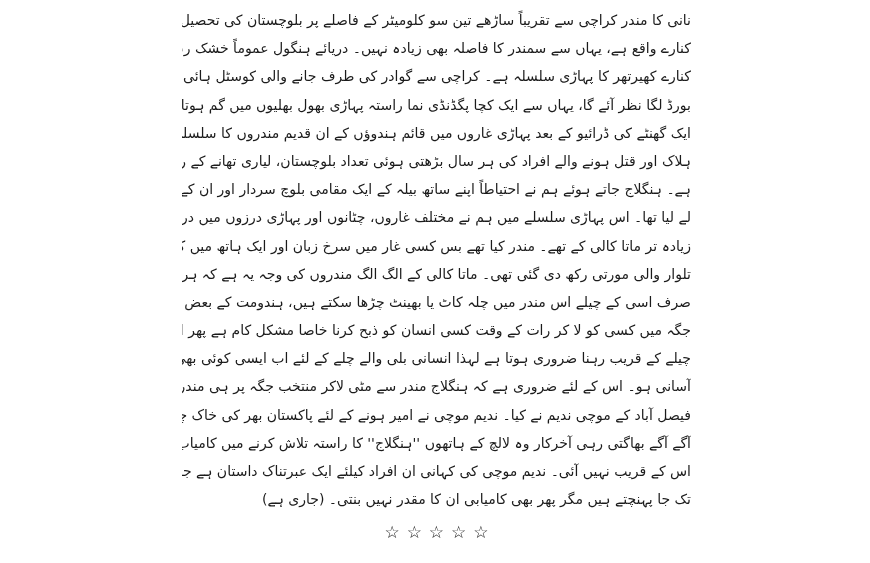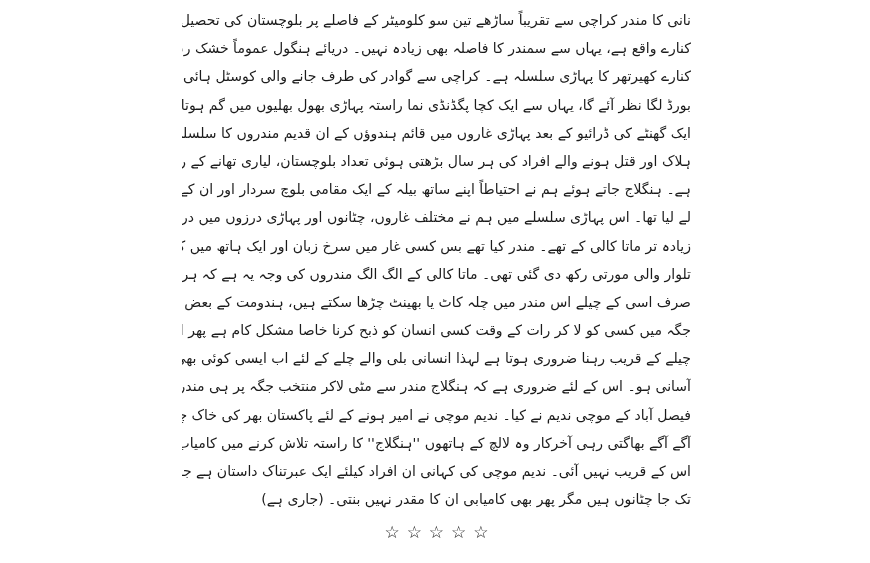--- a/index.html
+++ b/index.html
@@ -69,16 +69,16 @@
     <p class="line">لے لیا تھا۔ اس پہاڑی سلسلے میں ہم نے مختلف غاروں، چٹانوں اور پہاڑی درزوں میں درجن بھر مندر دیکھے جن میں</p>
     <p class="line">زیادہ تر ماتا کالی کے تھے۔ مندر کیا تھے بس کسی غار میں سرخ زبان اور ایک ہاتھ میں کٹا انسانی سر اور دوسرے میں</p>
     <p class="line">تلوار والی مورتی رکھ دی گئی تھی۔ ماتا کالی کے الگ الگ مندروں کی وجہ یہ ہے کہ ہر مندر الگ گرو کی شناخت رکھتا ہے اور</p>
     <p class="line">صرف اسی کے چیلے اس مندر میں چلہ کاٹ یا بھینٹ چڑھا سکتے ہیں، ہندومت کے بعض بھگتوں کا کہنا ہے کہ سنسان</p>
     <p class="line">جگہ میں کسی کو لا کر رات کے وقت کسی انسان کو ذبح کرنا خاصا مشکل کام ہے پھر اس سارے عمل کے دوران گرو کا بھی</p>
     <p class="line">چیلے کے قریب رہنا ضروری ہوتا ہے لہذا انسانی بلی والے چلے کے لئے اب ایسی کوئی بھی جگہ منتخب کر لی جاتی ہے جہاں</p>
     <p class="line">آسانی ہو۔ اس کے لئے ضروری ہے کہ ہنگلاج مندر سے مٹی لاکر منتخب جگہ پر ہی مندر بنا لیا جائے۔ مثلاً جس طرح</p>
     <p class="line">فیصل آباد کے موچی ندیم نے کیا۔ ندیم موچی نے امیر ہونے کے لئے پاکستان بھر کی خاک چھانی مگر کامیابی اس کے</p>
     <p class="line">آگے آگے بھاگتی رہی آخرکار وہ لالچ کے ہاتھوں ''ہنگلاج'' کا راستہ تلاش کرنے میں کامیاب ہو گیا مگر پھر بھی کامیابی</p>
     <p class="line">اس کے قریب نہیں آئی۔ ندیم موچی کی کہانی ان افراد کیلئے ایک عبرتناک داستان ہے جو دولت کی لالچ میں انسانی قربانی</p>
-    <p class="line last">تک جا چٹانوں ہیں مگر پھر بھی کامیابی ان کا مقدر نہیں بنتی۔ (جاری ہے)</p>
+    <p class="line last">تک جا پہنچتے ہیں مگر پھر بھی کامیابی ان کا مقدر نہیں بنتی۔ (جاری ہے)</p>
     <div class="stars">☆☆☆☆☆</div>
   </div>
 </div>
 
 </body></html>

